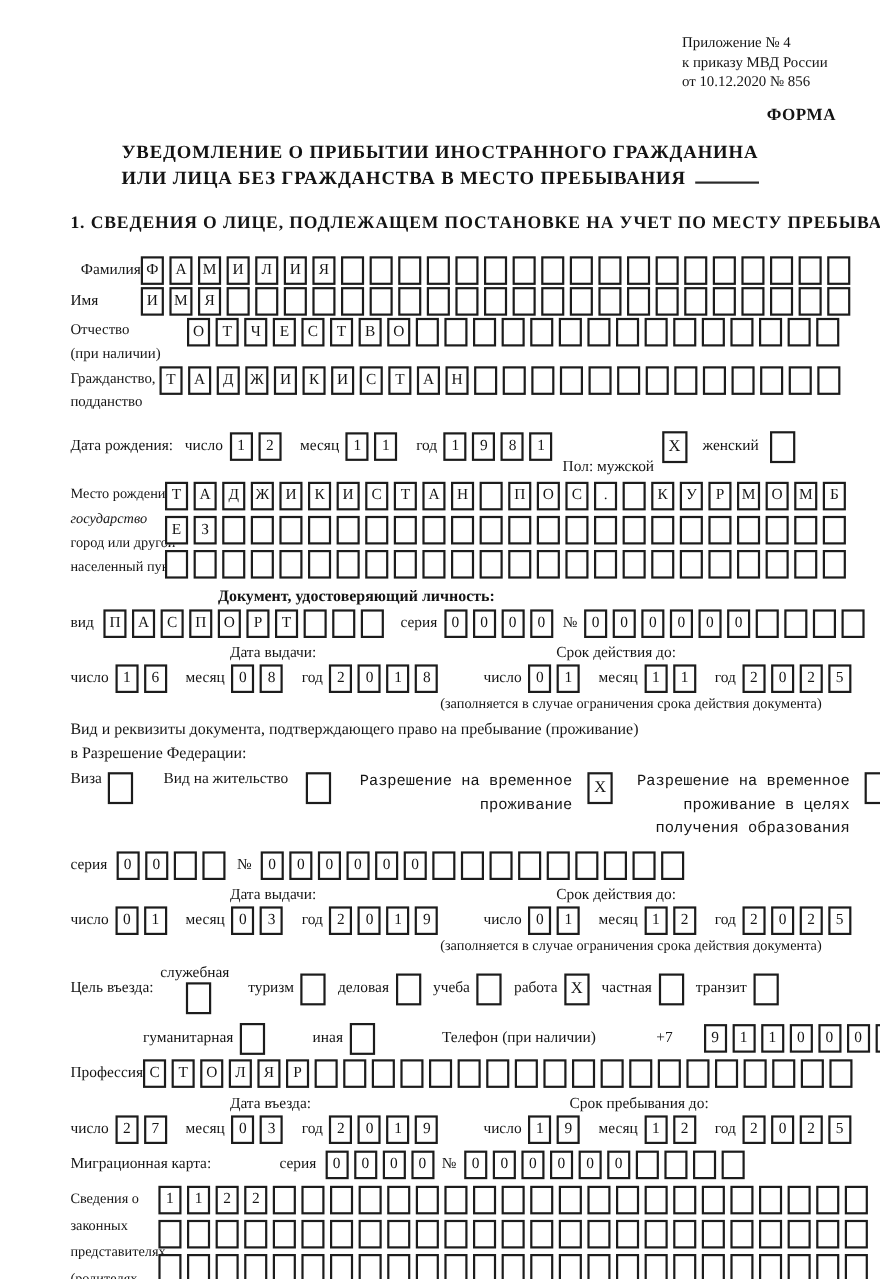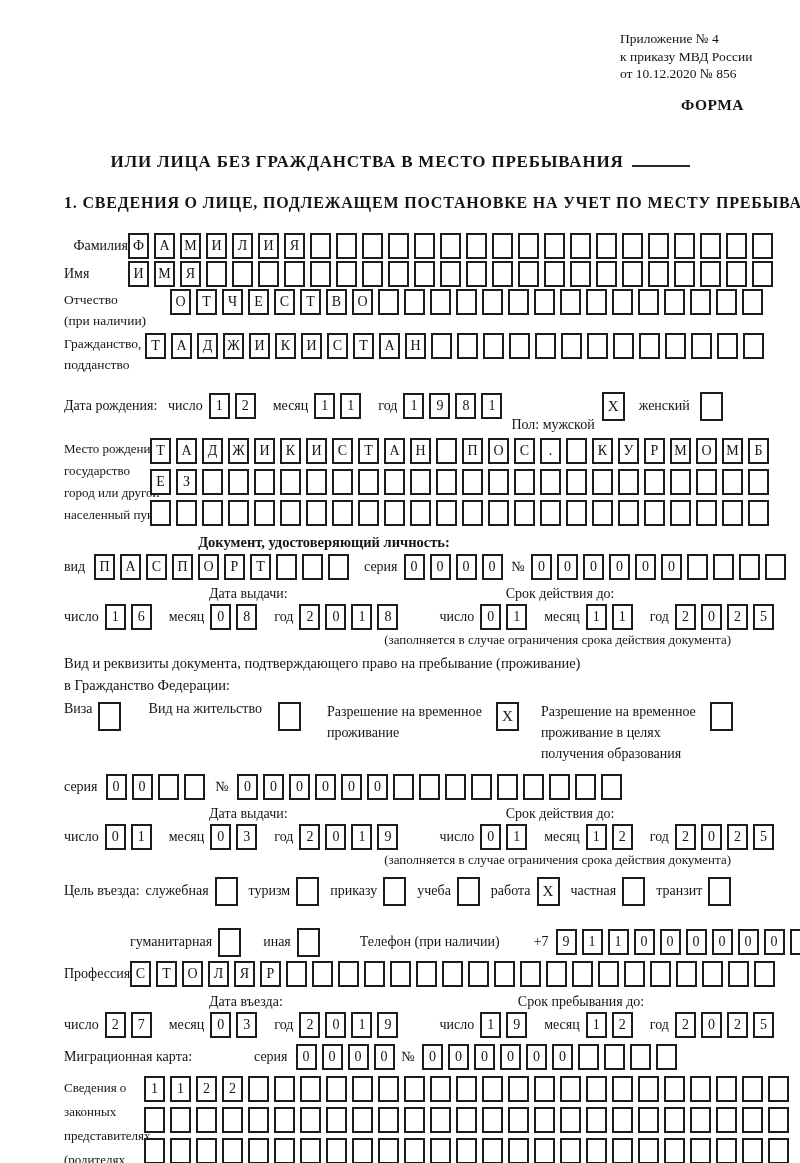--- a/index.html
+++ b/index.html
@@ -1,19 +1,19 @@
 <!DOCTYPE html>
 <html><head>
 <meta charset="utf-8">
 <style>
   html,body{margin:0;padding:0;background:#fff;}
   .page{
     width:800px;height:1163px;background:#fff;color:#141414;
     font-family:"Liberation Serif","DejaVu Serif",serif;
-    box-sizing:border-box;padding:30px 24px 0 64px;overflow:hidden;position:relative;
+    box-sizing:border-box;padding:30px 8px 0 64px;overflow:hidden;position:relative;
   }
   
   .annex{margin-left:556px;font-size:13.5px;line-height:17.5px;}
   .annex-note{margin-top:6px;}
   .forma{margin-top:13px;text-align:right;padding-right:32px;font-weight:bold;font-size:15.5px;letter-spacing:.5px;}
   .title{width:800px;margin-left:-64px;margin-top:13px;text-align:center;font-weight:bold;font-size:17px;line-height:23px;letter-spacing:.8px;}
   .title-underline{display:inline-block;width:58px;border-bottom:2.5px solid #2a2a2a;margin-left:8px;}
   .section-title{margin-top:21px;font-weight:bold;font-size:16px;letter-spacing:.8px;white-space:nowrap;}
   
   .frow{display:flex;align-items:center;margin-top:2px;white-space:nowrap;}
@@ -46,21 +46,21 @@
   .dheads{display:flex;font-size:14px;margin-top:6px;}
   .dheads .h1{margin-left:145px;}
   .dheads .h2{margin-left:218px;}
   .note-right{font-size:13px;text-align:right;padding-right:45px;margin-top:2px;}
   .doc-head{width:648px;margin-left:-64px;text-align:center;font-weight:bold;font-size:14.5px;margin-top:3px;}
   .intro{font-size:14.5px;margin-top:7px;}
   .intro2{font-size:14.5px;margin-top:5px;}
   
   .options{margin-top:7px;align-items:flex-start;}
   .options .lbl{margin-top:0;}
-  .optlbl{font-size:14px;line-height:21px;text-align:left;flex-shrink:0;}
+  .optlbl{font-size:14px;line-height:21px;text-align:right;flex-shrink:0;font-family:Liberation Mono, monospace;}
   .optlbl span{display:block;}
   .options .cb{margin-top:1px;}
   
   .p-opt{display:flex;align-items:center;margin-left:11px;}
   .p-opt .lbl{margin-right:6px;}
   
   .mrows .cells{display:flex;margin-bottom:5px;}
 </style>
 </head>
 <body>
@@ -69,21 +69,21 @@
 
   <div class="annex">
     <div>Приложение № 4</div>
     <div>к приказу МВД России</div>
     <div>от 10.12.2020 № 856</div>
   </div>
 
   <div class="forma">ФОРМА</div>
 
   <div class="title">
-    <br>
+    <span>УВЕДОМЛЕНИЕ О ПРИБЫТИИ ИНОСТРАННОГО ГРАЖДАНИНА</span><br>
     <span>ИЛИ ЛИЦА БЕЗ ГРАЖДАНСТВА В МЕСТО ПРЕБЫВАНИЯ</span><span class="title-underline"></span>
   </div>
 
   <div class="section-title">1. СВЕДЕНИЯ О ЛИЦЕ, ПОДЛЕЖАЩЕМ ПОСТАНОВКЕ НА УЧЕТ ПО МЕСТУ ПРЕБЫВАНИЯ</div>
 
   <div class="frow" style="margin-top:21px;text-align:right;">
     <span class="lbl w-surname">Фамилия</span>
     <span class="cells">
         <span class="cell">Ф</span>
         <span class="cell">А</span>
@@ -236,21 +236,21 @@
       </span>
     <span class="lbl" style="margin-left:14px;margin-right:10px;">женский</span>
     <span class="cells cb">
         <span class="cell"></span>
       </span>
   </div>
 
   <div class="frow top" style="margin-top:5px;">
     <span class="ml w-bp" style="font-size:13px;line-height:22px;">
       <span style="display:block;white-space:nowrap;">Место рождения:</span>
-      <span style="display:block;white-space:nowrap;">государство</span>
+      <span style="display:block;white-space:nowrap;font-style:italic;">государство</span>
       <span style="display:block;white-space:nowrap;">город или другой</span>
       <span style="display:block;white-space:nowrap;">населенный пункт</span>
     </span>
     <span class="mrows">
       <span class="cells">
           <span class="cell">Т</span>
           <span class="cell">А</span>
           <span class="cell">Д</span>
           <span class="cell">Ж</span>
           <span class="cell">И</span>
@@ -407,21 +407,21 @@
           <span class="cell">2</span>
           <span class="cell">0</span>
           <span class="cell">2</span>
           <span class="cell">5</span>
         </span>
     </span>
   </div>
   <div class="note-right">(заполняется в случае ограничения срока действия документа)</div>
 
   <div class="intro">Вид и реквизиты документа, подтверждающего право на пребывание (проживание)</div>
-  <div class="intro2">в Гражданство Федерации:</div>
+  <div class="intro2">в Разрешение Федерации:</div>
 
   <div class="frow options">
     <span class="lbl" style="margin-right:5px;">Виза</span>
     <span class="cells cb">
         <span class="cell"></span>
       </span>
     <span class="lbl" style="margin-left:28px;margin-right:16px;">Вид на жительство</span>
     <span class="cells cb">
         <span class="cell"></span>
       </span>
@@ -511,34 +511,34 @@
           <span class="cell">0</span>
           <span class="cell">2</span>
           <span class="cell">5</span>
         </span>
     </span>
   </div>
   <div class="note-right">(заполняется в случае ограничения срока действия документа)</div>
 
   <div class="frow" style="margin-top:9px;">
     <span class="lbl">Цель въезда:</span>
-    <span class="p-opt" style="margin-left:6px;">
+    <span class="p-opt" style="margin-left:6px;flex-direction:column;">
         <span class="lbl">служебная</span>
         <span class="cells cb">
           <span class="cell"></span>
         </span>
       </span>
     <span class="p-opt">
         <span class="lbl">туризм</span>
         <span class="cells cb">
           <span class="cell"></span>
         </span>
       </span>
     <span class="p-opt">
-        <span class="lbl">приказу</span>
+        <span class="lbl">деловая</span>
         <span class="cells cb">
           <span class="cell"></span>
         </span>
       </span>
     <span class="p-opt">
         <span class="lbl">учеба</span>
         <span class="cells cb">
           <span class="cell"></span>
         </span>
       </span>
@@ -555,21 +555,21 @@
         </span>
       </span>
     <span class="p-opt">
         <span class="lbl">транзит</span>
         <span class="cells cb">
           <span class="cell"></span>
         </span>
       </span>
   </div>
 
-  <div class="frow" style="margin-top:22px;margin-left:66px;">
+  <div class="frow" style="margin-top:8px;margin-left:66px;gap:21px;">
     <span class="p-opt" style="margin-left:0;">
         <span class="lbl">гуманитарная</span>
         <span class="cells cb">
           <span class="cell"></span>
         </span>
       </span>
     <span class="p-opt" style="margin-left:22px;">
         <span class="lbl">иная</span>
         <span class="cells cb">
           <span class="cell"></span>

